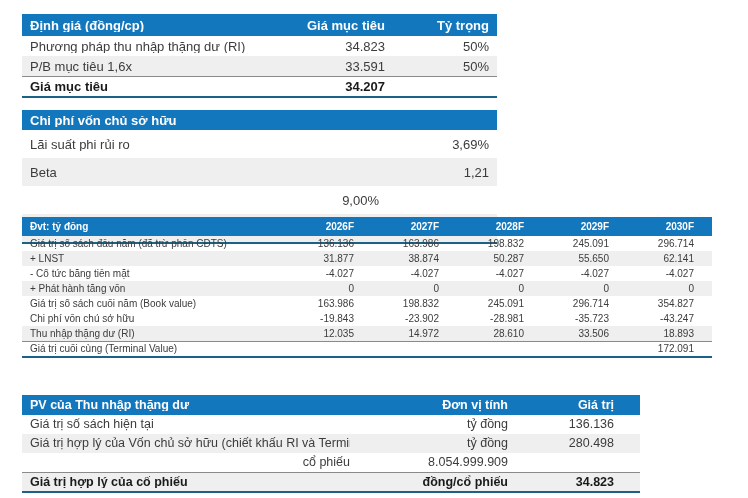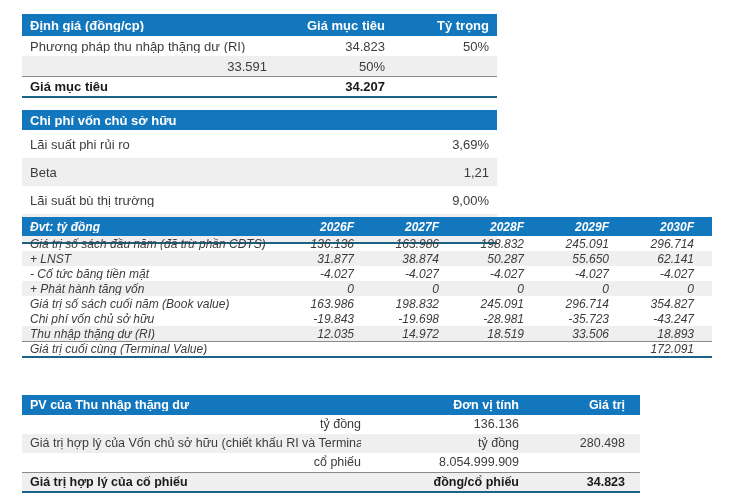--- a/index.html
+++ b/index.html
@@ -32,27 +32,27 @@
   #t1{top:14px;width:475px;font-size:13px;}
   #t1 .grid{grid-template-columns:1fr 118px 104px;padding-right:8px;}
   #t1 .thead{height:22px;}
   #t1 .row{height:20px;}
 
   #t2{top:110px;width:475px;font-size:13px;}
   #t2 .grid{grid-template-columns:1fr 110px;padding-right:8px;}
   #t2 .thead{height:20px;}
   #t2 .row{height:28px;}
 
-  #t3{top:217px;width:690px;font-size:12px;font-style:italic;}
+  #t3{top:217px;width:690px;font-size:10px;}
   #t3 .grid{grid-template-columns:1fr 85px 85px 85px 85px 85px;padding-right:18px;}
   #t3 .thead{height:19px;}
   #t3 .row{height:15px;}
 
   #t4{top:395px;width:618px;font-size:12.5px;}
-  #t4 .grid{grid-template-columns:1fr 158px 106px;padding-right:15px;}
+  #t4 .grid{grid-template-columns:1fr 158px 106px;padding-right:26px;}
   #t4 .thead{height:20px;}
   #t4 .row{height:19px;}
 </style>
 </head>
 <body>
 
 <div>
 
   <section class="tbl" id="t1">
     <div class="grid thead">
@@ -60,20 +60,21 @@
       <div class="cell num">Giá mục tiêu</div>
       <div class="cell num">Tỷ trọng</div>
     </div>
     <div id="t1-body">
         <div class="grid row">
           <div class="cell label">Phương pháp thu nhập thặng dư (RI)</div>
           <div class="cell num">34.823</div>
           <div class="cell num">50%</div>
         </div>
         <div class="grid row shaded">
+          <div class="cell label">P/B mục tiêu 1,6x</div>
           <div class="cell num">33.591</div>
           <div class="cell num">50%</div>
         </div>
         <div class="grid row bold line-above">
           <div class="cell label">Giá mục tiêu</div>
           <div class="cell num">34.207</div>
           <div class="cell num"></div>
         </div>
       </div>
   </section>
@@ -85,21 +86,20 @@
     <div id="t2-body">
         <div class="grid row">
           <div class="cell label">Lãi suất phi rủi ro</div>
           <div class="cell num">3,69%</div>
         </div>
         <div class="grid row shaded">
           <div class="cell label">Beta</div>
           <div class="cell num">1,21</div>
         </div>
         <div class="grid row">
-          <div class="cell label">Lãi suất bù thị trường</div>
           <div class="cell num">9,00%</div>
         </div>
         <div class="grid row shaded">
           <div class="cell label">Re</div>
           <div class="cell num">14,58%</div>
         </div>
       </div>
   </section>
 
   <section class="tbl" id="t3">
@@ -148,30 +148,30 @@
           <div class="cell label">Giá trị sổ sách cuối năm (Book value)</div>
           <div class="cell num">163.986</div>
           <div class="cell num">198.832</div>
           <div class="cell num">245.091</div>
           <div class="cell num">296.714</div>
           <div class="cell num">354.827</div>
         </div>
         <div class="grid row">
           <div class="cell label">Chi phí vốn chủ sở hữu</div>
           <div class="cell num">-19.843</div>
-          <div class="cell num">-19.698</div>
+          <div class="cell num">-23.902</div>
           <div class="cell num">-28.981</div>
           <div class="cell num">-35.723</div>
           <div class="cell num">-43.247</div>
         </div>
         <div class="grid row shaded">
           <div class="cell label">Thu nhập thặng dư (RI)</div>
           <div class="cell num">12.035</div>
           <div class="cell num">14.972</div>
-          <div class="cell num">18.519</div>
+          <div class="cell num">28.610</div>
           <div class="cell num">33.506</div>
           <div class="cell num">18.893</div>
         </div>
         <div class="grid row line-above">
           <div class="cell label">Giá trị cuối cùng (Terminal Value)</div>
           <div class="cell num"></div>
           <div class="cell num"></div>
           <div class="cell num"></div>
           <div class="cell num"></div>
           <div class="cell num">172.091</div>
@@ -180,20 +180,21 @@
   </section>
 
   <section class="tbl" id="t4">
     <div class="grid thead">
       <div class="cell label">PV của Thu nhập thặng dư</div>
       <div class="cell num">Đơn vị tính</div>
       <div class="cell num">Giá trị</div>
     </div>
     <div id="t4-body">
         <div class="grid row">
+          <div class="cell label">Giá trị sổ sách hiện tại</div>
           <div class="cell num">tỷ đồng</div>
           <div class="cell num">136.136</div>
         </div>
         <div class="grid row shaded">
           <div class="cell label">Giá trị hợp lý của Vốn chủ sở hữu (chiết khấu RI và Terminal Value)</div>
           <div class="cell num">tỷ đồng</div>
           <div class="cell num">280.498</div>
         </div>
         <div class="grid row">
           <div class="cell num">cổ phiếu</div>

